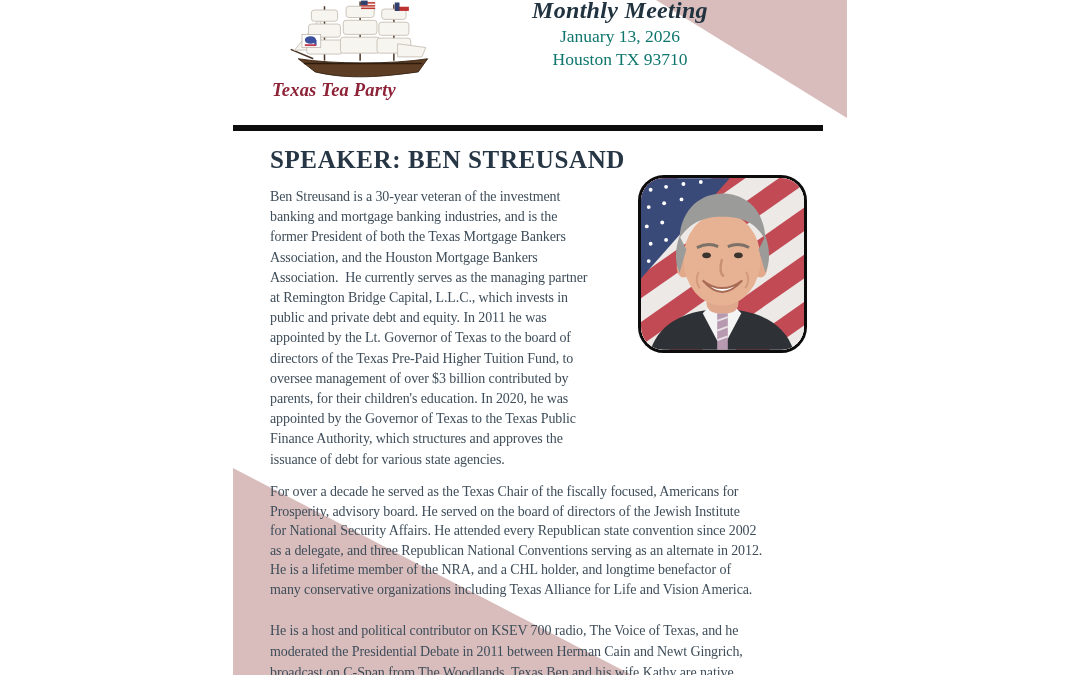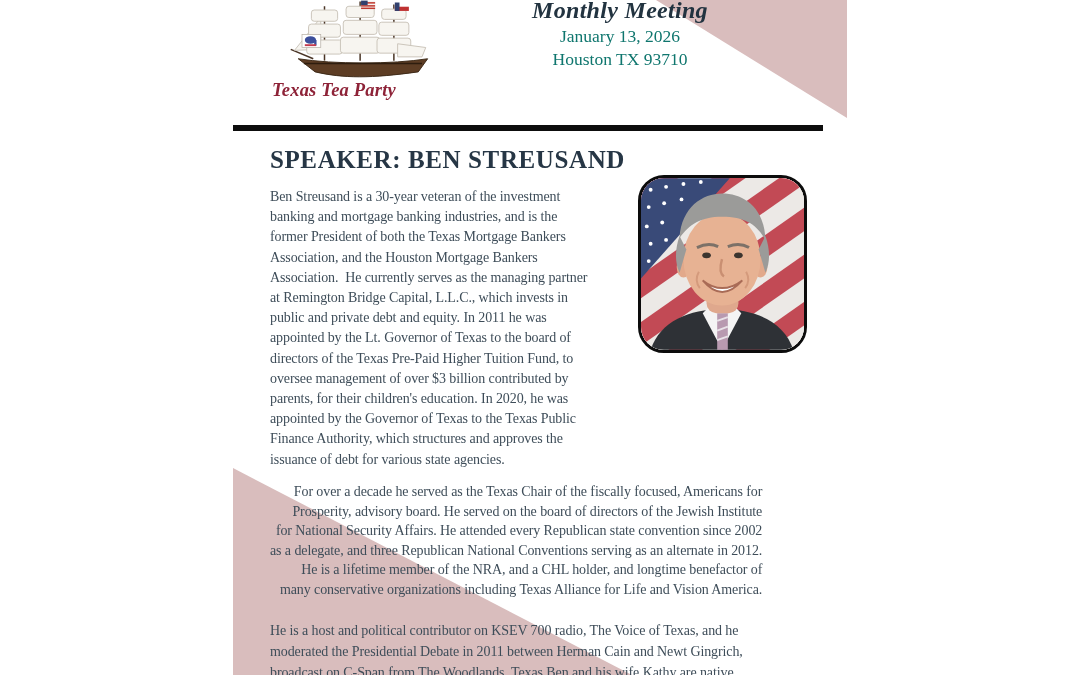--- a/index.html
+++ b/index.html
@@ -33,21 +33,21 @@
     font-size:25px; font-weight:bold; letter-spacing:0.6px;
     color:var(--heading_navy,#263645);
   }
 
   .para {
     position:absolute; white-space:pre;
     font-size:14px; letter-spacing:-0.1px;
     color:var(--body_text,#3e4d59);
   }
   .para1 { left:270px; top:187px; line-height:20.2px; }
-  .para2 { left:270px; top:482px; line-height:19.6px;text-align:right; }
+  .para2 { left:270px; top:482px; line-height:19.6px; }
   .para3 { left:270px; top:621px; line-height:20.8px; }
 
   .photo {
     position:absolute; left:638px; top:175px; width:169px; height:178px;
     border:3px solid #0c0c0c; border-radius:26px; overflow:hidden; box-sizing:border-box;
     background:#e9e7e4;
   }
   .photo svg { display:block; width:100%; height:100%; }
 
   .sail { fill:#f7f5f0; stroke:#c9c2b7; stroke-width:1; }

